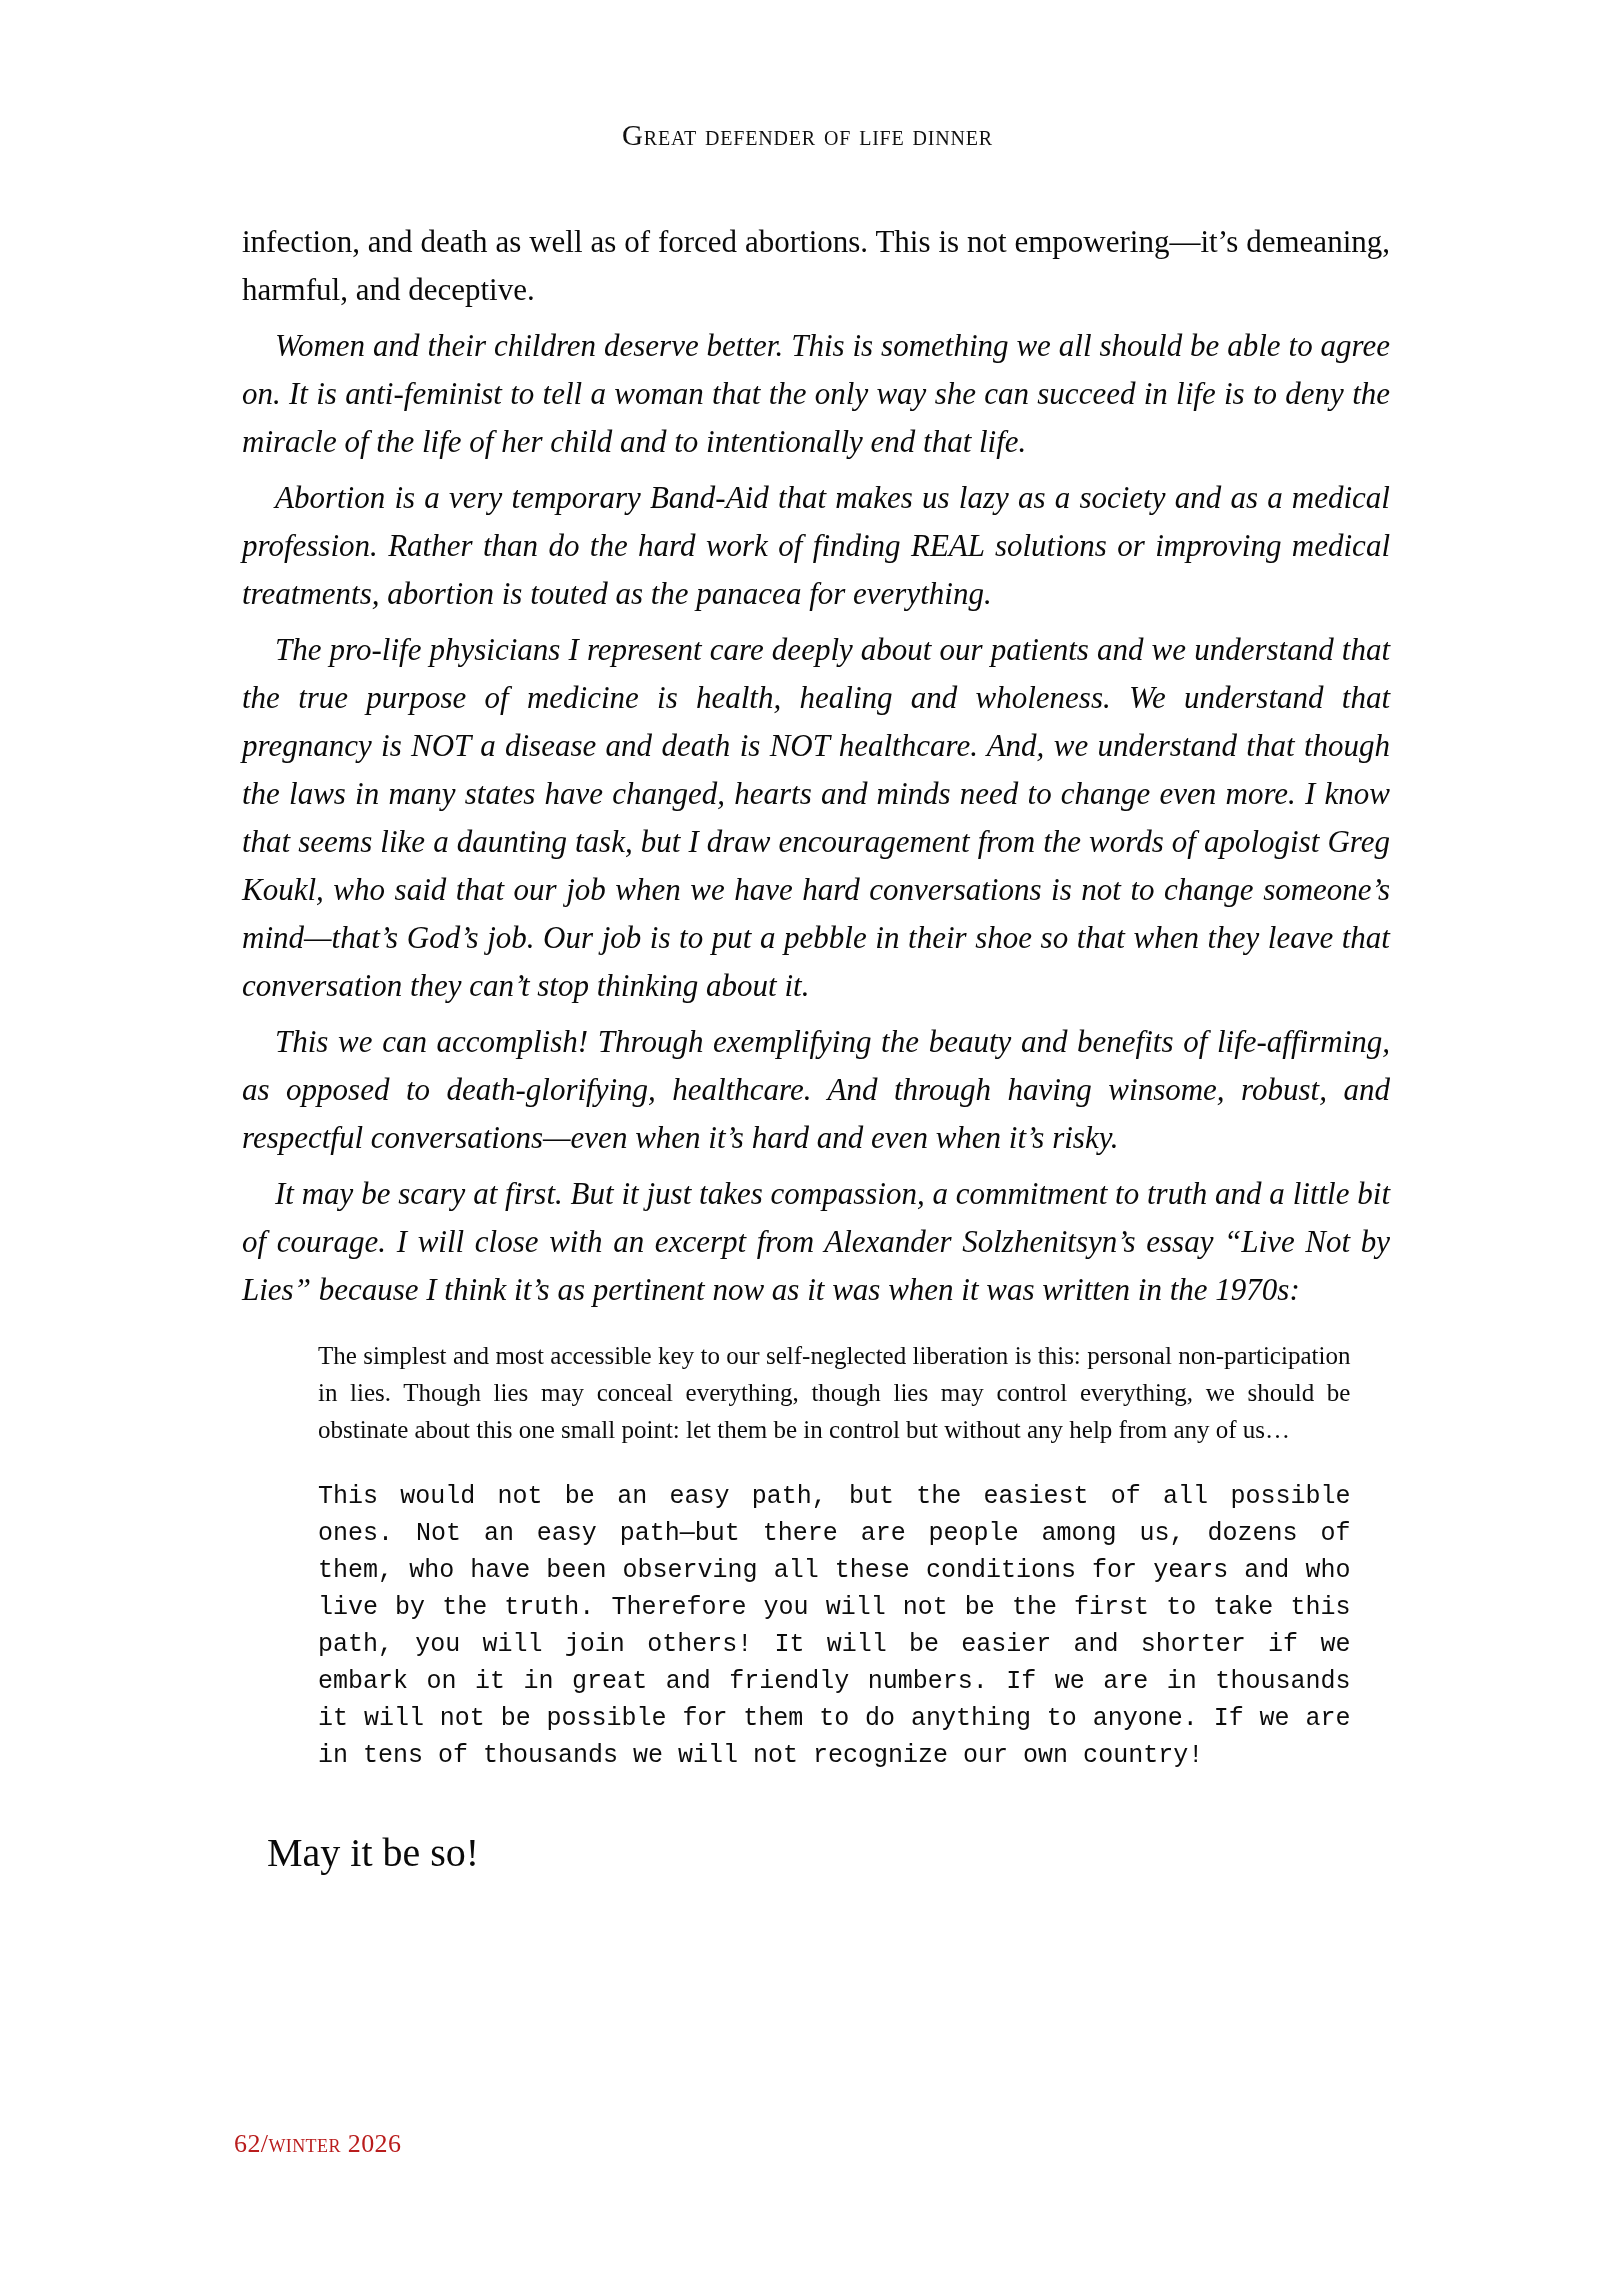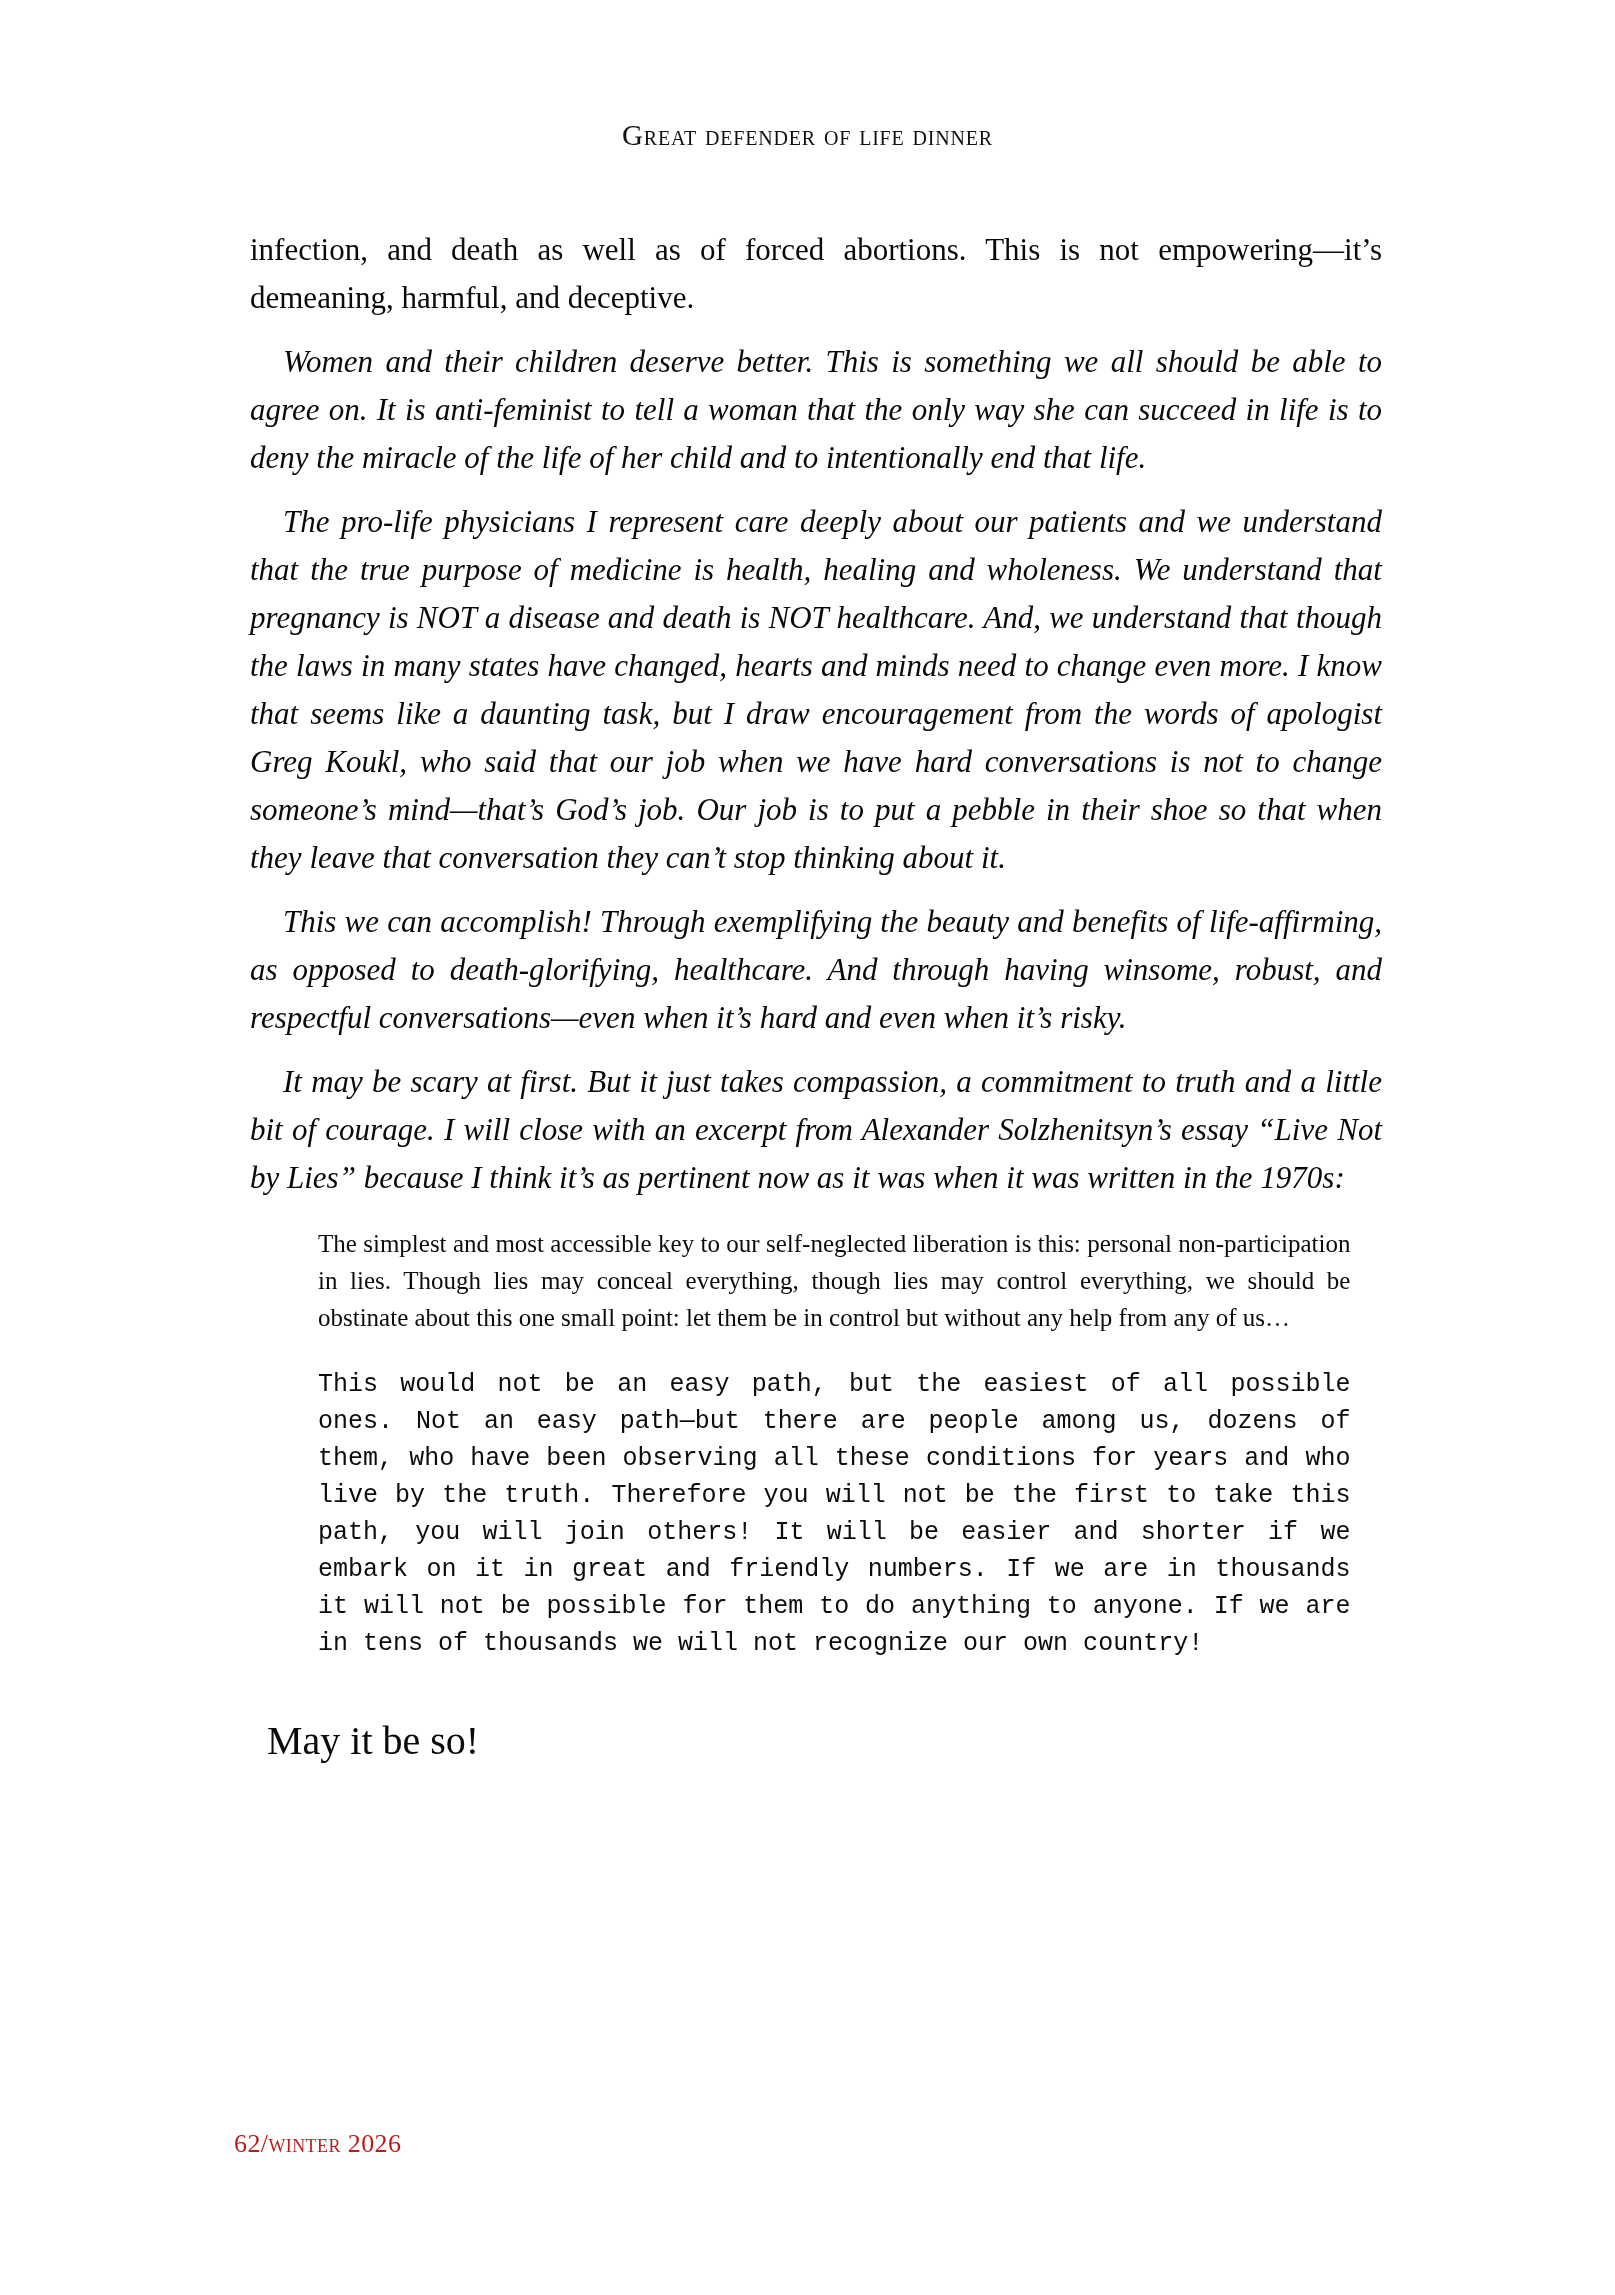--- a/index.html
+++ b/index.html
@@ -37,21 +37,21 @@
 
   
   .textblock {
     position: absolute;
     top: 210px;
     left: 234px;
     width: 1164px;
   }
 
   p.body-par {
-    margin: 16px;
+    margin: 8px;
     font-size: 31px;
     line-height: 48px;
     text-align: justify;
     text-justify: inter-word;
     hyphens: none;
     color: #0a0a0a;
   }
   p.body-par.indent { text-indent: 33px; font-style: italic; }
 
   
@@ -100,20 +100,21 @@
 <div class="page">
 
   <div class="running-head">Great Defender of Life Dinner</div>
 
   <div class="textblock">
 
     <p class="body-par">infection, and death as well as of forced abortions. This is not empowering—it’s demeaning, harmful, and deceptive.</p>
 
     <p class="body-par indent">Women and their children deserve better. This is something we all should be able to agree on. It is anti-feminist to tell a woman that the only way she can succeed in life is to deny the miracle of the life of her child and to intentionally end that life.</p>
 
+    <p class="body-par indent">Abortion is a very temporary Band-Aid that makes us lazy as a society and as a medical profession. Rather than do the hard work of finding REAL solutions or improving medical treatments, abortion is touted as the panacea for everything.</p>
 
     <p class="body-par indent">The pro-life physicians I represent care deeply about our patients and we understand that the true purpose of medicine is health, healing and wholeness. We understand that pregnancy is NOT a disease and death is NOT healthcare. And, we understand that though the laws in many states have changed, hearts and minds need to change even more. I know that seems like a daunting task, but I draw encouragement from the words of apologist Greg Koukl, who said that our job when we have hard conversations is not to change someone’s mind—that’s God’s job. Our job is to put a pebble in their shoe so that when they leave that conversation they can’t stop thinking about it.</p>
 
     <p class="body-par indent">This we can accomplish! Through exemplifying the beauty and benefits of life-affirming, as opposed to death-glorifying, healthcare. And through having winsome, robust, and respectful conversations—even when it’s hard and even when it’s risky.</p>
 
     <p class="body-par indent">It may be scary at first. But it just takes compassion, a commitment to truth and a little bit of courage. I will close with an excerpt from Alexander Solzhenitsyn’s essay “Live Not by Lies” because I think it’s as pertinent now as it was when it was written in the 1970s:</p>
 
     <blockquote class="quote-group">
       <p class="quote-par">The simplest and most accessible key to our self-neglected liberation is this: personal non-participation in lies. Though lies may conceal everything, though lies may control everything, we should be obstinate about this one small point: let them be in control but without any help from any of us…</p>
       <p class="quote-par">This would not be an easy path, but the easiest of all possible ones. Not an easy path—but there are people among us, dozens of them, who have been observing all these conditions for years and who live by the truth. Therefore you will not be the first to take this path, you will join others! It will be easier and shorter if we embark on it in great and friendly numbers. If we are in thousands it will not be possible for them to do anything to anyone. If we are in tens of thousands we will not recognize our own country!</p>

